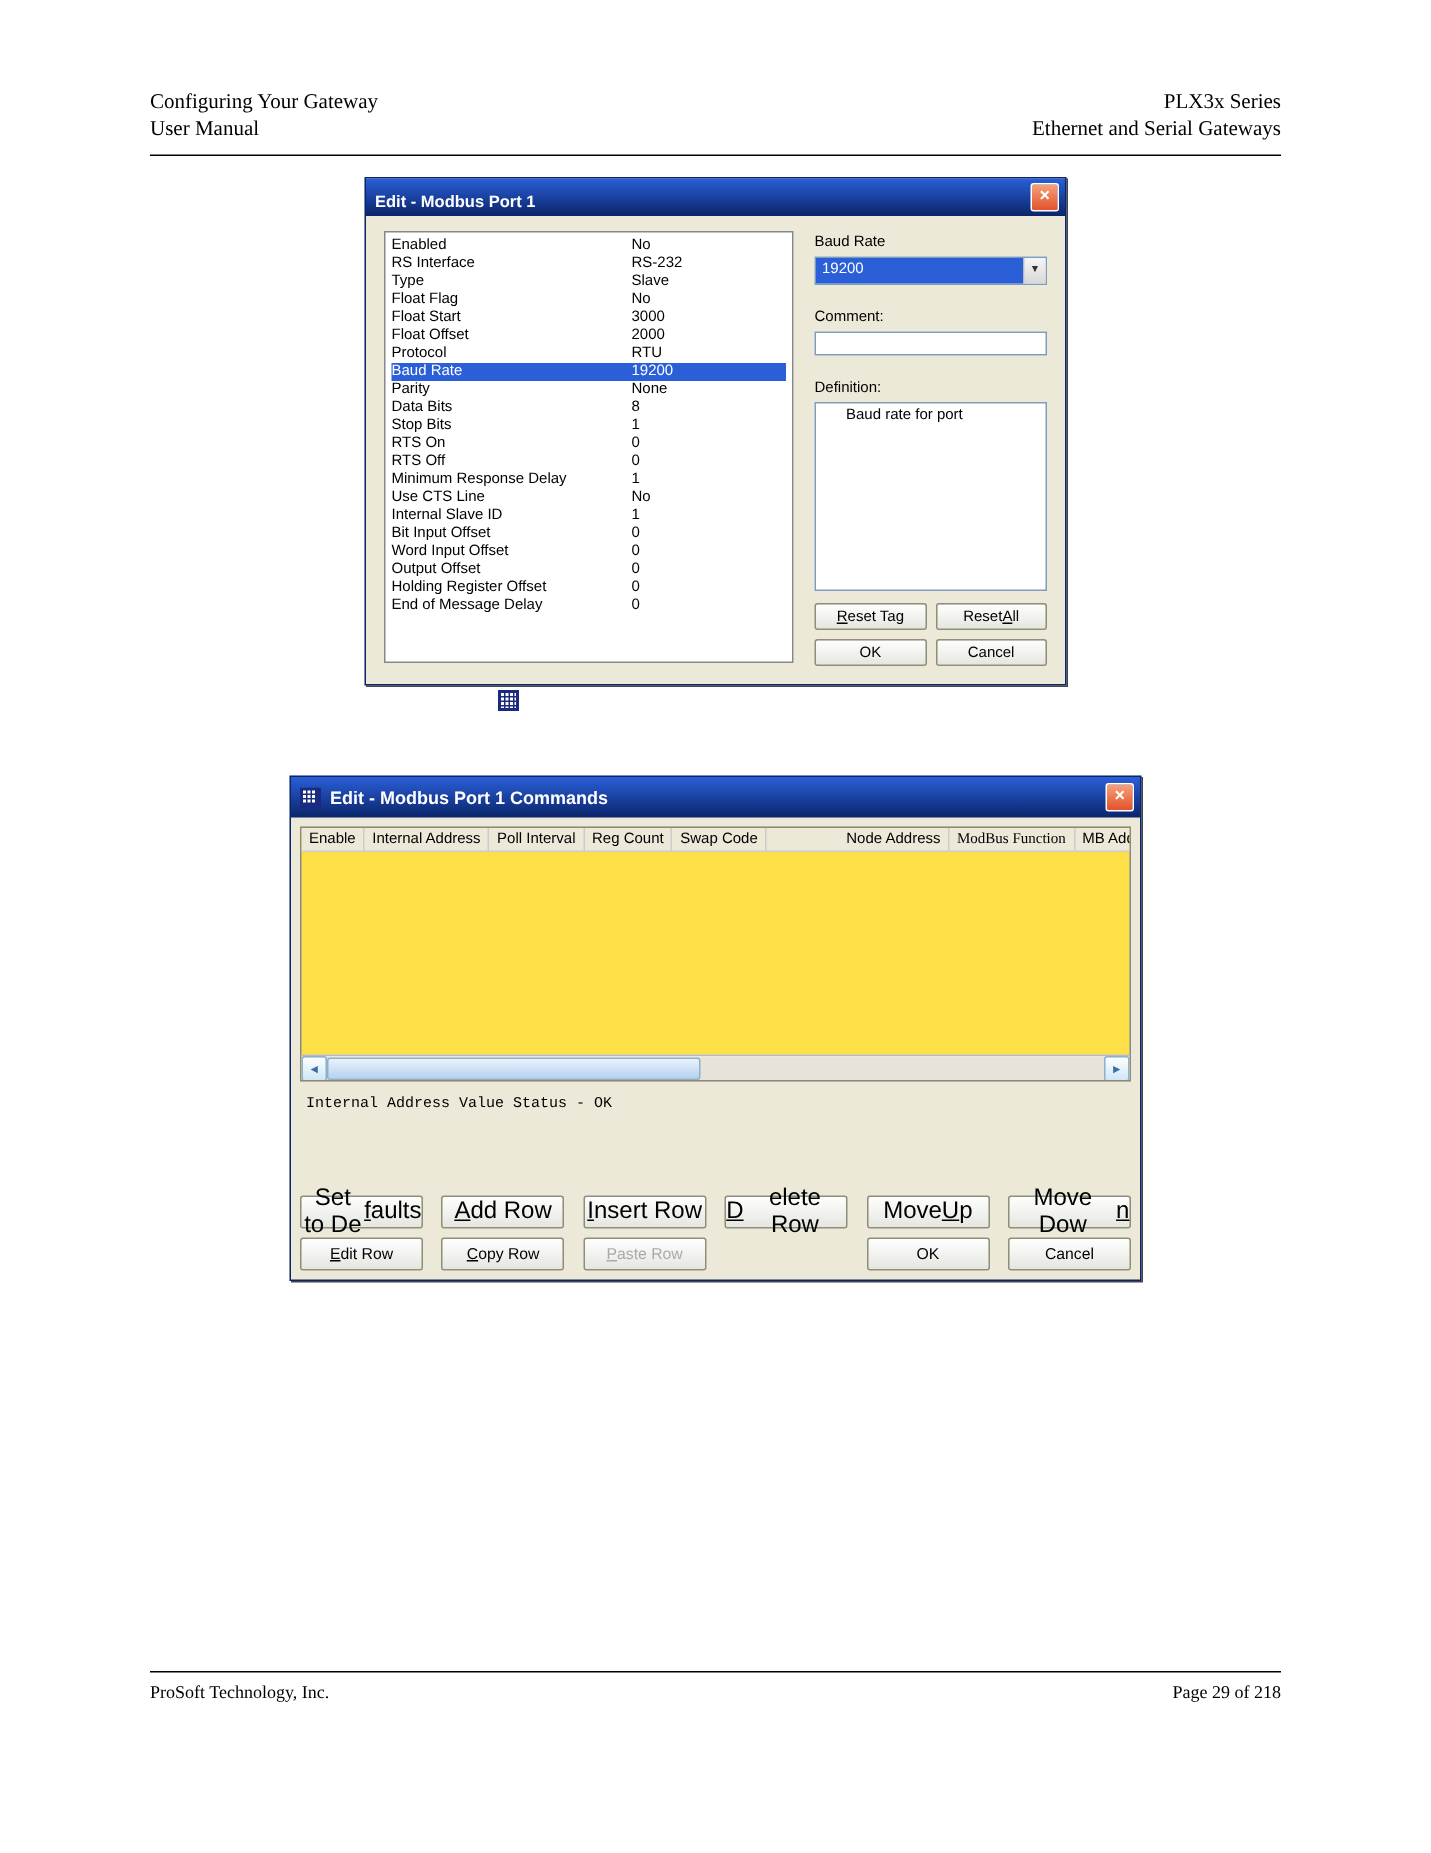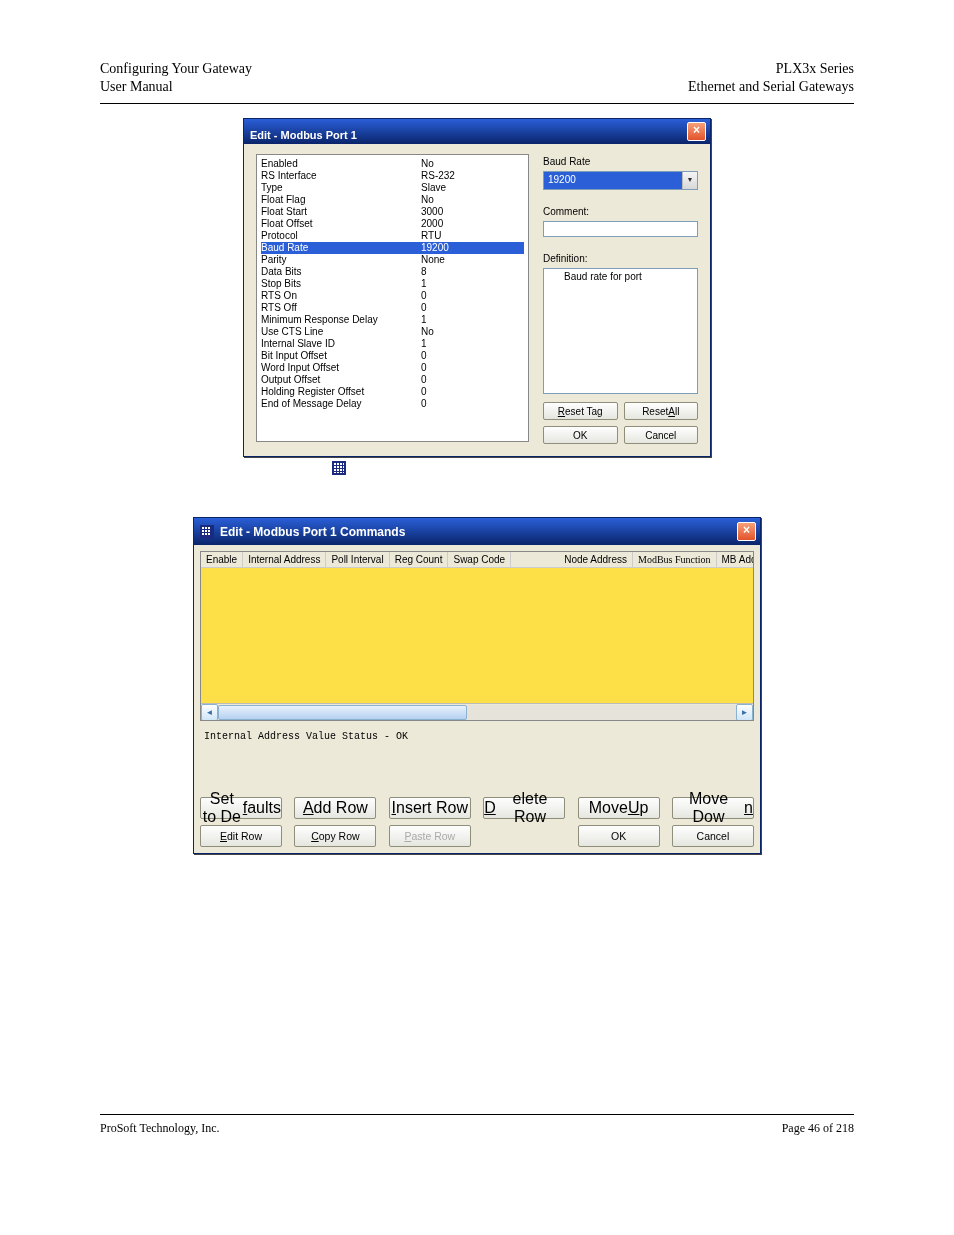--- a/index.html
+++ b/index.html
@@ -475,15 +475,15 @@
         <div class="btn disabled"><span class="ul">P</span>aste Row</div>
         <div class="btn spacer"></div>
         <div class="btn">OK</div>
         <div class="btn">Cancel</div>
       </div>
     </div>
   </div>
 
   <div class="footer">
     <span>ProSoft Technology, Inc.</span>
-    <span>Page 46 of 218</span>
+    <span>Page 29 of 218</span>
   </div>
 </div>
 
 </body></html>

